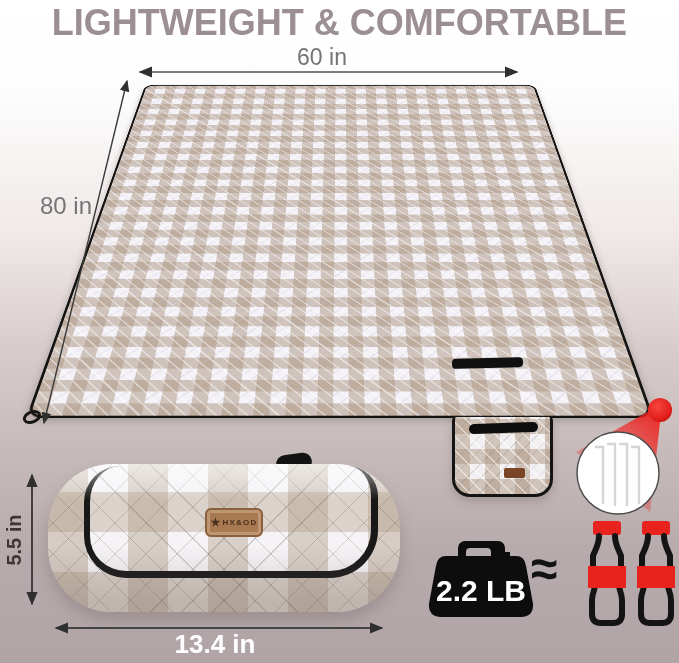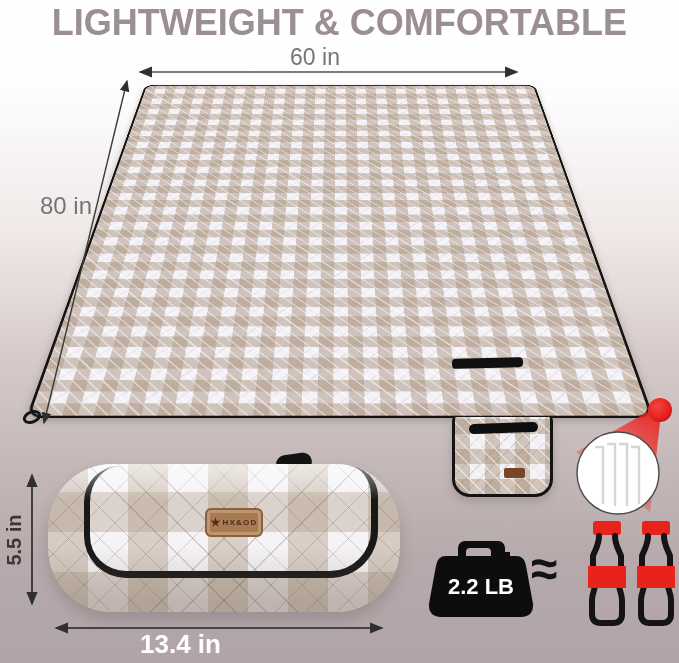--- a/index.html
+++ b/index.html
@@ -68,25 +68,25 @@
     background:#a97a52;border:2px solid #8a5f3e;border-radius:6px;box-sizing:border-box;
     box-shadow:inset 0 0 0 3px rgba(255,235,210,.25);
     display:flex;align-items:center;justify-content:center;gap:2px;
     color:#47301f;font-size:8px;font-weight:bold;letter-spacing:1.2px;
   }
   .brand-label .star{font-size:11px;letter-spacing:0;}
   
   .overlay{position:absolute;inset:0;z-index:5;pointer-events:none;}
   
   .dim{position:absolute;color:#767474;z-index:6;}
-  .dim-60{left:265px;top:44px;width:100px;text-align:center;font-size:23px;}
+  .dim-60{left:272px;top:44px;width:100px;text-align:center;font-size:23px;}
   .dim-80{left:20px;top:192px;width:72px;text-align:right;font-size:24px;}
   .dim-55{left:-24px;top:527px;width:80px;height:26px;text-align:center;font-size:20px;font-weight:bold;color:#3c3736;transform:rotate(-90deg);}
-  .dim-134{left:140px;top:629px;width:150px;font-size:26px;font-weight:bold;color:#ffffff;}
-  .weight-text{position:absolute;left:432px;top:574px;width:98px;text-align:center;font-size:22px;font-weight:800;color:#ffffff;z-index:6;}
+  .dim-134{left:140px;top:629px;width:150px;text-align:center;font-size:26px;font-weight:bold;color:#ffffff;}
+  .weight-text{position:absolute;left:432px;top:574px;width:98px;text-align:center;font-size:30px;font-weight:800;color:#ffffff;z-index:6;}
   .approx{position:absolute;left:531px;top:541px;font-size:48px;font-weight:800;color:#131313;z-index:6;transform:scaleY(1.05);}
 </style>
 </head>
 <body>
 
 <div class="stage">
 
   <h1 class="title">LIGHTWEIGHT &amp; COMFORTABLE</h1>
 
   <div class="blanket-wrap">

